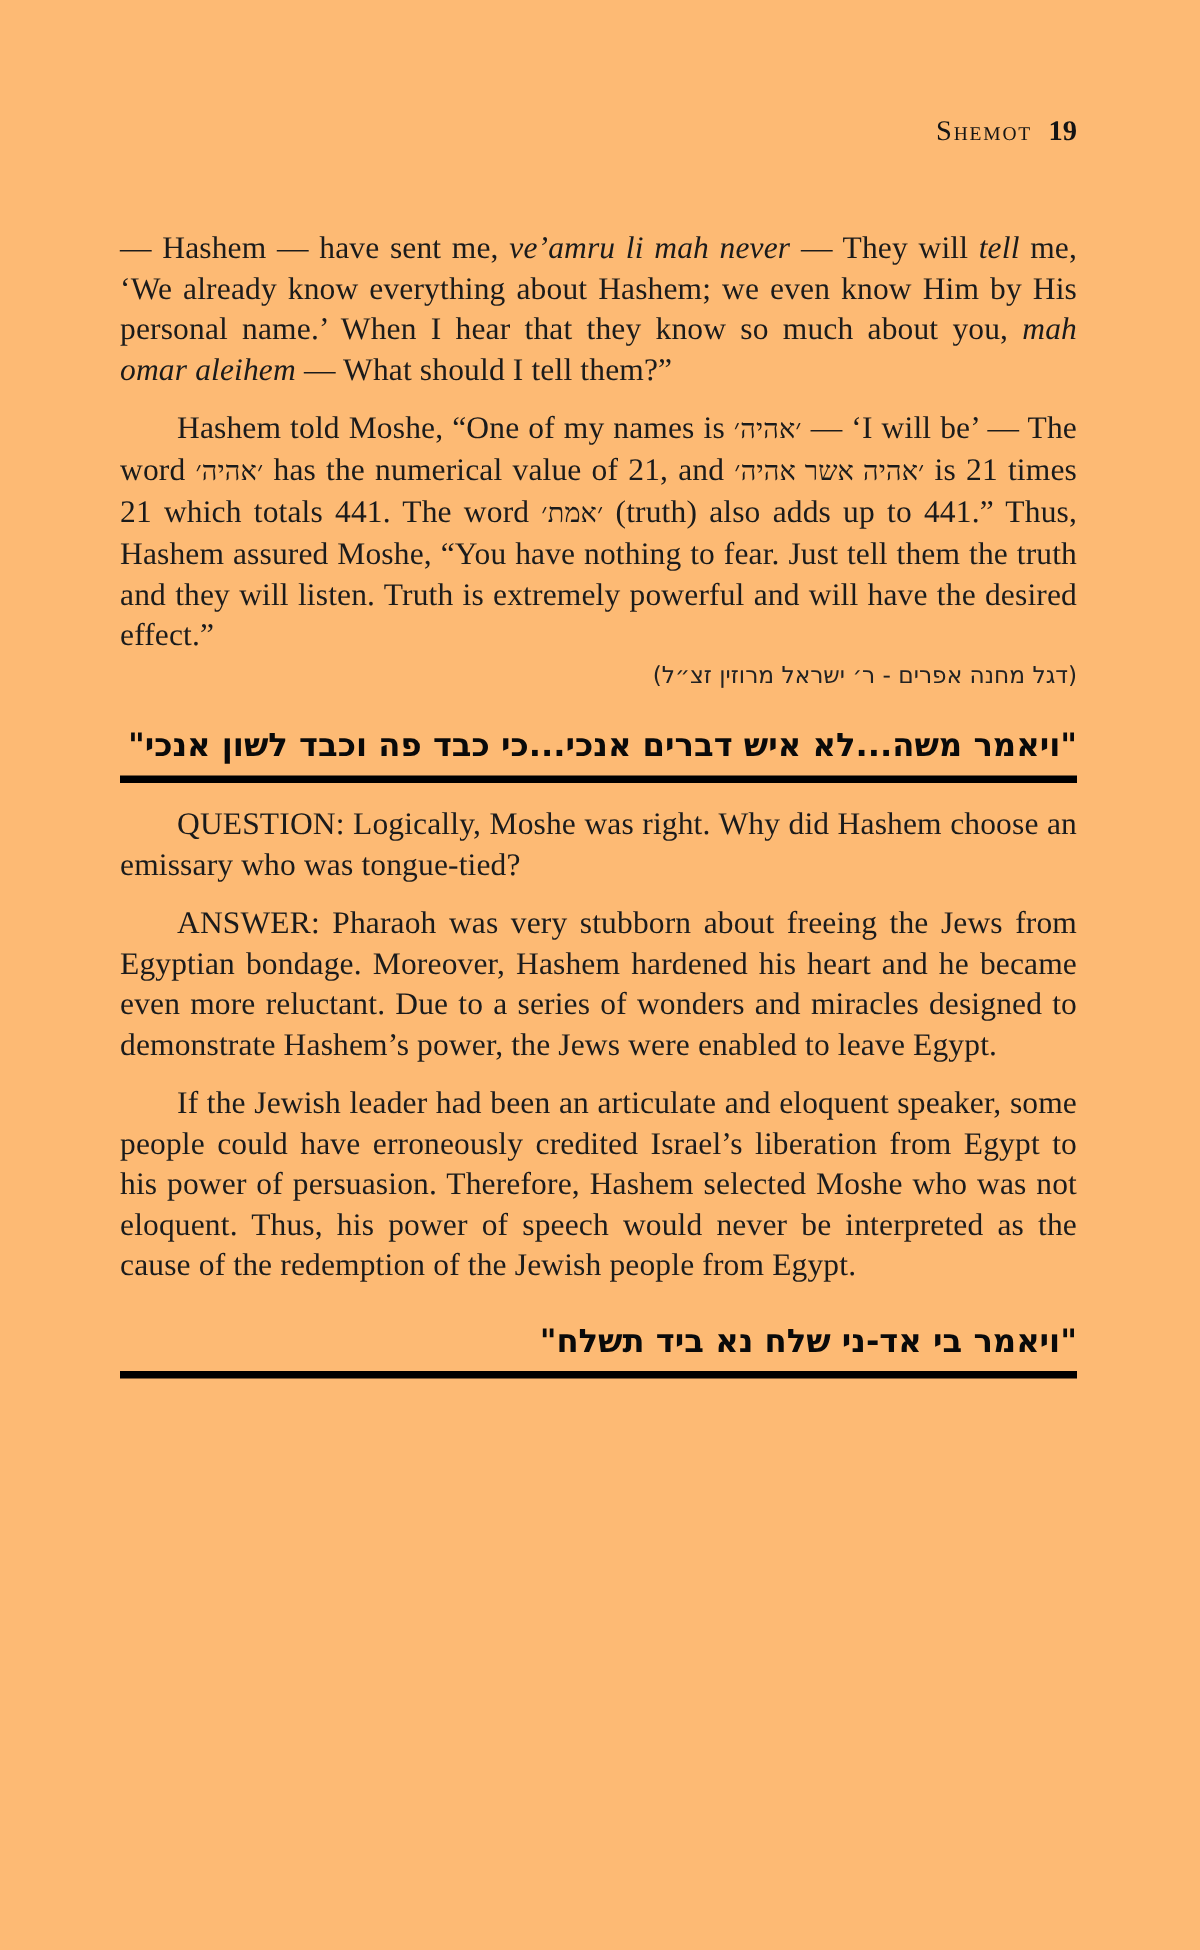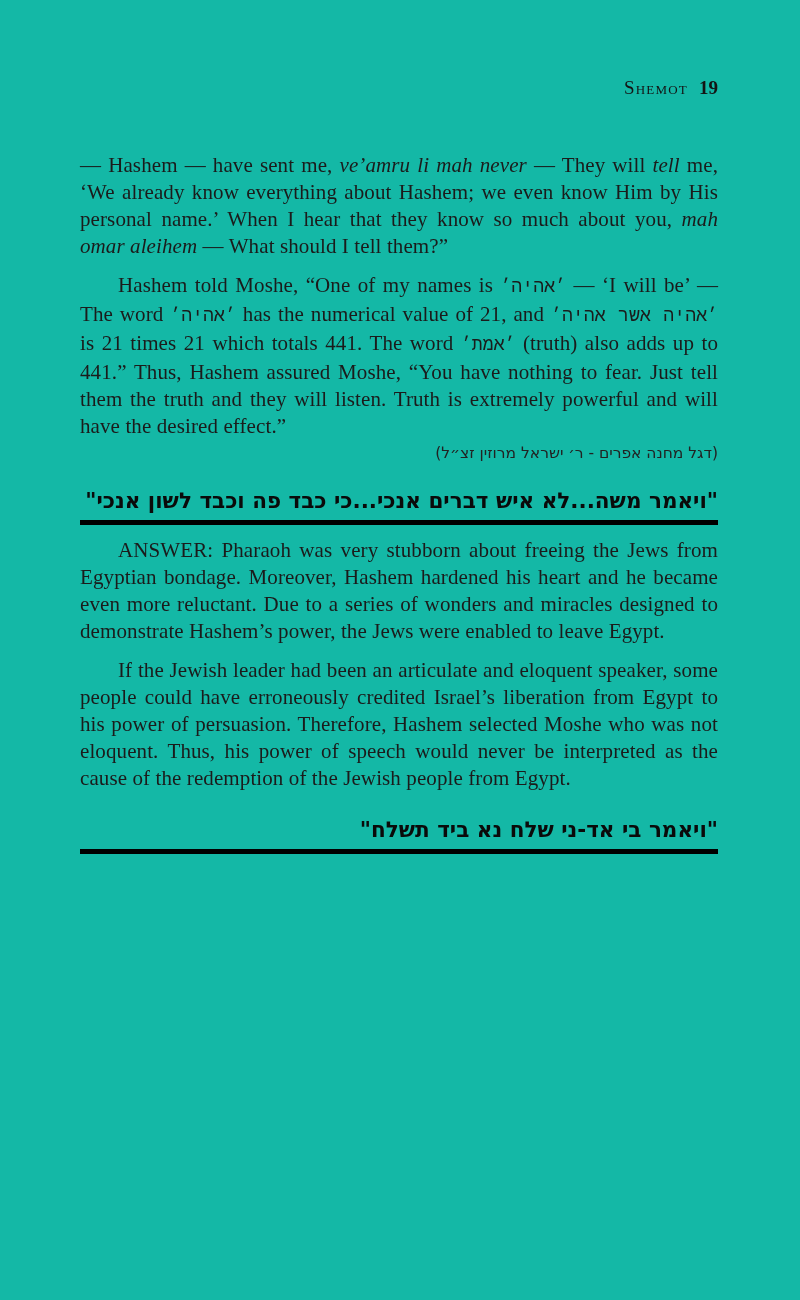--- a/index.html
+++ b/index.html
@@ -7,21 +7,21 @@
   body {
     width: 800px; height: 1300px;
     font-family: "Liberation Serif", serif;
     color: #1b1b1b;
     -webkit-font-smoothing: antialiased;
   }
   .page {
     box-sizing: border-box;
     width: 800px; height: 1300px;
     padding: 78px 82px 0 80px;
-    background: #14b8a6;
+    background: #fdba74;
     overflow: hidden;
   }
   .running-header {
     text-align: right;
     font-size: 19px;
     line-height: 20px;
     color: #141414;
   }
   .book-title {
     font-variant: small-caps;
@@ -37,21 +37,21 @@
     font-size: 21px;
     line-height: 27px;
     text-align: justify;
     text-justify: inter-word;
     letter-spacing: 0.1px;
   }
   p.first-para { margin-top: 54px; }
   p.indent { text-indent: 38px; }
   .it { font-style: italic; }
   .he {
-    font-family: Liberation Mono, monospace;
+    font-family: Liberation Serif, serif;
     font-size: 0.86em;
   }
   .attribution {
     direction: rtl;
     font-family: "DejaVu Sans", sans-serif;
     font-size: 15.5px;
     line-height: 20px;
     margin: 3px 0 0 0;
     color: #222222;
   }
@@ -94,20 +94,21 @@
 
   <p class="body first-para"><span>— Hashem — have sent me, </span><span class="it">ve’amru li mah never</span><span> — They will </span><span class="it">tell</span><span> me, ‘We already know everything about Hashem; we even know Him by His personal name.’ When I hear that they know so much about you, </span><span class="it">mah omar aleihem</span><span> — What should I tell them?”</span></p>
 
   <p class="body indent"><span>Hashem told Moshe, “One of my names is </span><span class="he" dir="rtl">׳אהיה׳</span><span> — ‘I will be’ — The word </span><span class="he" dir="rtl">׳אהיה׳</span><span> has the numerical value of 21, and </span><span class="he" dir="rtl">׳אהיה אשר אהיה׳</span><span> is 21 times 21 which totals 441. The word </span><span class="he" dir="rtl">׳אמת׳</span><span> (truth) also adds up to 441.” Thus, Hashem assured Moshe, “You have nothing to fear. Just tell them the truth and they will listen. Truth is extremely powerful and will have the desired effect.”</span></p>
 
   <p class="attribution" dir="rtl">(דגל מחנה אפרים - ר׳ ישראל מרוזין זצ״ל)</p>
 
   <div>
     <h2 class="verse-he" dir="rtl">"ויאמר משה...לא איש דברים אנכי...כי כבד פה וכבד לשון אנכי"</h2>
     <div class="rule"></div>
+    <p class="body indent qa">QUESTION: Logically, Moshe was right. Why did Hashem choose an emissary who was tongue-tied?</p>
     <p class="body indent">ANSWER: Pharaoh was very stubborn about freeing the Jews from Egyptian bondage. Moreover, Hashem hardened his heart and he became even more reluctant. Due to a series of wonders and miracles designed to demonstrate Hashem’s power, the Jews were enabled to leave Egypt.</p>
     <p class="body indent">If the Jewish leader had been an articulate and eloquent speaker, some people could have erroneously credited Israel’s liberation from Egypt to his power of persuasion. Therefore, Hashem selected Moshe who was not eloquent. Thus, his power of speech would never be interpreted as the cause of the redemption of the Jewish people from Egypt.</p>
   </div>
 
   <div>
     <h2 class="verse-he" dir="rtl">"ויאמר בי אד-ני שלח נא ביד תשלח"</h2>
     <div class="rule"></div>
   </div>
 
 </div>

